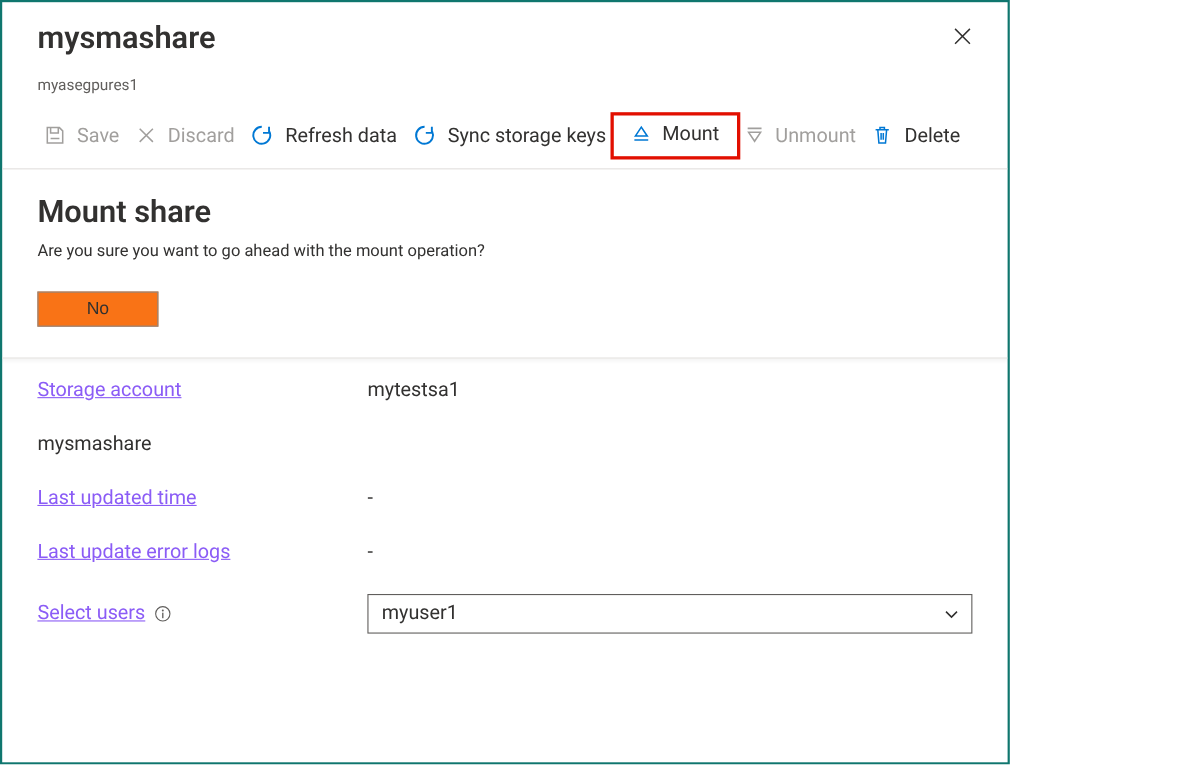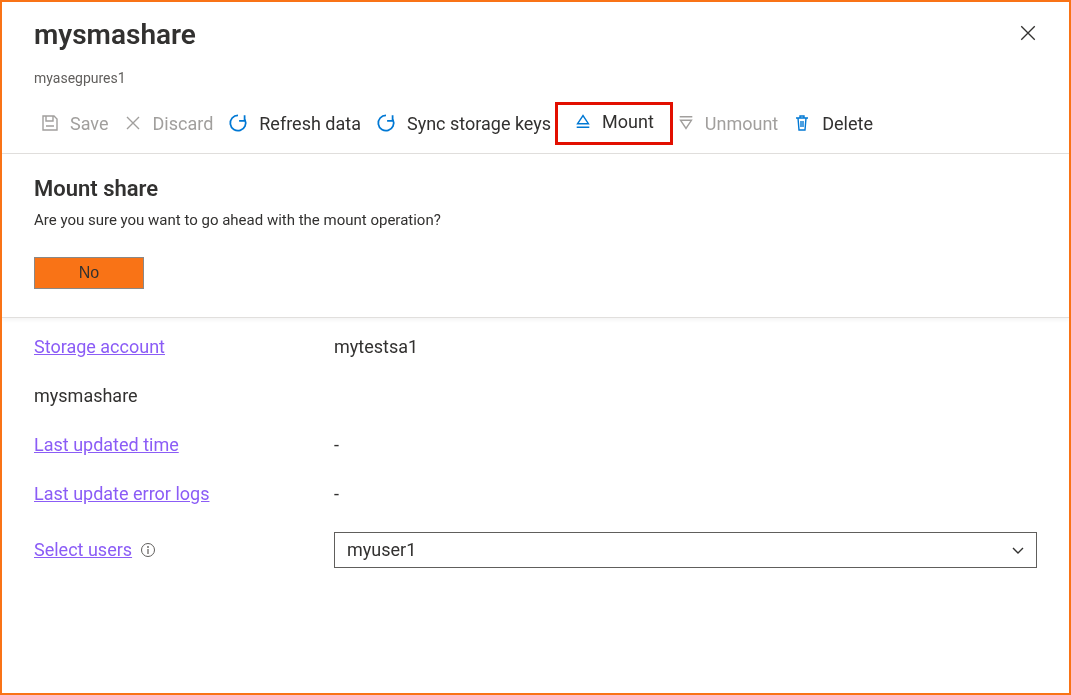--- a/index.html
+++ b/index.html
@@ -1,36 +1,36 @@
 <!DOCTYPE html>
 <html><head>
 <meta charset="utf-8">
 <style>
   * { box-sizing: border-box; }
   html, body { margin: 0; padding: 0; font-family: "Segoe UI", -apple-system, BlinkMacSystemFont, Roboto, Helvetica, Arial, sans-serif; font-size: 14px; color: #323130; background: #ffffff; }
-  .page { width: 1071px; height: 695px; border: 2px solid #f97316; position: relative; overflow: hidden; }
+  .page { width: 918px; height: 695px; border: 2px solid #0f766e; position: relative; overflow: hidden; }
 
   
   .header { padding: 16px 32px 4px 32px; position: relative; }
   .title { font-size: 28px; font-weight: 600; line-height: 1.2; }
   .subtitle { font-size: 14px; color: #605e5c; margin-top: 18px; }
   .close-btn { position: absolute; top: 22px; right: 32px; cursor: pointer; color: #323130; }
   .close-btn svg { display:block; }
 
   
   .toolbar { display: flex; align-items: center; gap: 2px; padding: 16px 32px 12px 32px; border-bottom: 1px solid #e1dfdd; font-size: 18px; }
   .tbtn { display: inline-flex; align-items: center; gap: 10px; padding: 4px 6px; color: #323130; cursor: pointer; white-space: nowrap; }
   .tbtn.disabled { color: #a19f9d; cursor: default; }
   .tbtn .ic { display: inline-flex; }
   .tbtn svg { display: block; }
   .mount-highlight { border: 3px solid #e20f00; padding: 2px 10px 6px 10px; margin: -4px -4px -4px -4px; }
 
   
   .confirm { padding: 22px 32px 28px 32px; border-bottom: 1px solid #e1dfdd; box-shadow: 0 2px 4px rgba(0,0,0,0.05); }
-  .confirm h2 { margin: 0 0 10px 0; font-size: 22px; font-weight: 600; }
+  .confirm h2 { margin: 0 0 10px 0; font-size: 28px; font-weight: 600; }
   .confirm p  { margin: 0 0 28px 0; font-size: 15px; color: #323130; }
   .btnrow { display: flex; gap: 12px; align-items: center; }
   .yes-wrap { border: 3px solid #e20f00; padding: 2px; display: inline-block; }
   .btn { min-width: 110px; height: 32px; display: inline-flex; align-items: center; justify-content: center; font-size: 16px; cursor: pointer; }
   .btn-primary { background: #0078d4; color: #fff; border: 1px solid #0078d4; font-weight: 600; }
   .btn-secondary { background: #f97316; color: #323130; border: 1px solid #8a8886; }
 
   
   .details { padding: 18px 32px 0 32px; }
   .row { display: flex; align-items: center; margin-bottom: 28px; font-size: 18px; }

